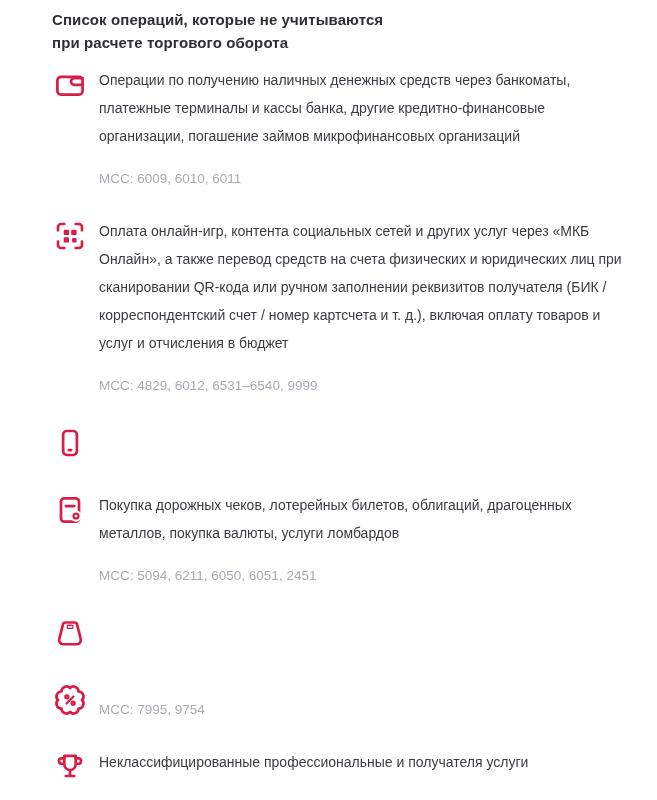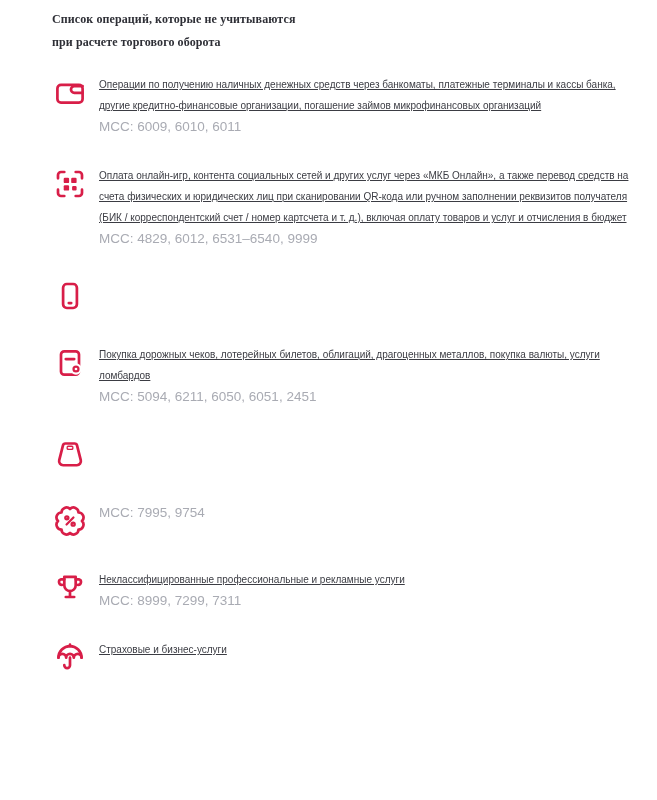--- a/index.html
+++ b/index.html
@@ -8,53 +8,51 @@
     width: 657px;
     min-height: 800px;
     font-family: "Liberation Sans", "DejaVu Sans", sans-serif;
     color: var(--text, #3b3c43);
     overflow-x: hidden;
   }
   .page {
     padding: 8px 26px 24px 52px;
   }
   .page-title {
-    font-size: 12px;
+    font-size: 15px;
     line-height: 23px;
     font-weight: 700;
     color: var(--title, #2e2f36);
     letter-spacing: 0.1px;
-    margin-bottom: 20px;
-    font-family: Liberation Serif, serif;
+    margin-bottom: 12px;
   }
   .items { display: block; }
   .item {
     display: flex;
     align-items: flex-start;
     margin-bottom: 30px;
   }
   .item:last-child { margin-bottom: 0; }
   .icon {
     flex: 0 0 36px;
     width: 36px;
     height: 36px;
     margin-right: 11px;
     margin-top: 1px;
     color: var(--accent, #d81e48);
   }
   .icon svg { width: 36px; height: 36px; display: block; }
   .body { max-width: 547px; }
   .text {
-    font-size: 10px;
-    line-height: 21px;
+    font-size: 14px;
+    line-height: 28px;
     color: var(--text, #3b3c43);
-    text-decoration: underline;
   }
   .mcc {
-    margin-top: 2px;
+    margin-top: 20px;
     font-size: 13.5px;
     line-height: 17px;
     color: var(--muted, #a9abb3);
   }
 </style>
 </head>
 <body>
 
 <div class="page">
   <h1 class="page-title">
@@ -148,21 +146,21 @@
     <div class="icon">
           <svg viewBox="0 0 24 24" fill="none" stroke="currentColor" stroke-width="1.8" stroke-linecap="round" stroke-linejoin="round">
             <path d="M8.2 4.6h7.6v5.6a3.8 3.8 0 0 1-7.6 0z"></path>
             <path d="M8.2 6.2H6.1a1.9 1.9 0 0 0 .5 3.74"></path>
             <path d="M15.8 6.2h2.1a1.9 1.9 0 0 1-.5 3.74"></path>
             <path d="M12 14v3.7"></path>
             <path d="M9.2 18h5.6"></path>
           </svg>
         </div>
     <div class="body">
-      <div class="text">Неклассифицированные профессиональные и рекламные услуги</div>
+      <div class="text">Неклассифицированные профессиональные и получателя услуги</div>
       <div class="mcc">MCC: 8999, 7299, 7311</div>
     </div>
   </div>
 
   <div class="item">
     <div class="icon">
           <svg viewBox="0 0 24 24" fill="none" stroke="currentColor" stroke-width="1.8" stroke-linecap="round" stroke-linejoin="round">
             <path d="M12 4.1v-1"></path>
             <path d="M4.3 11.8a7.7 7.7 0 0 1 15.4 0"></path>
             <path d="M4.3 11.8a2.57 2.57 0 0 1 5.14 0a2.56 2.56 0 0 1 5.12 0a2.57 2.57 0 0 1 5.14 0"></path>

